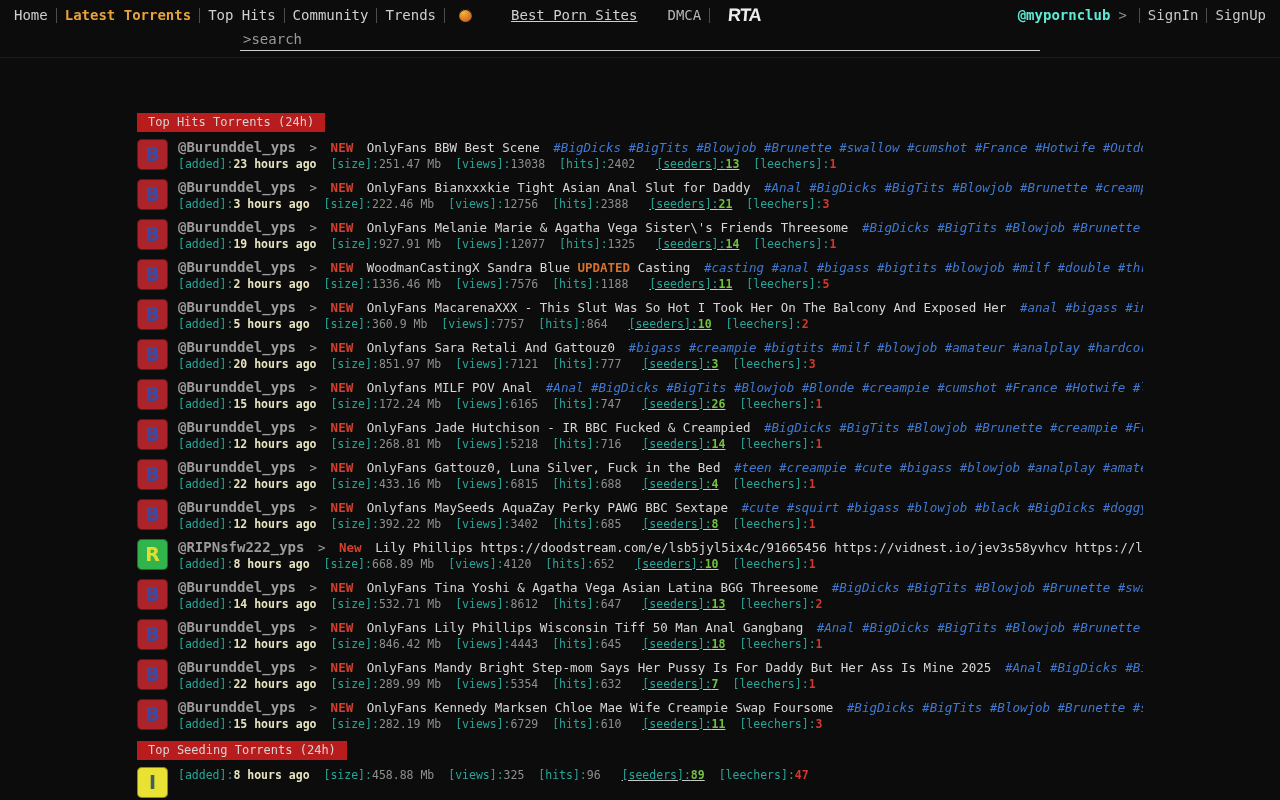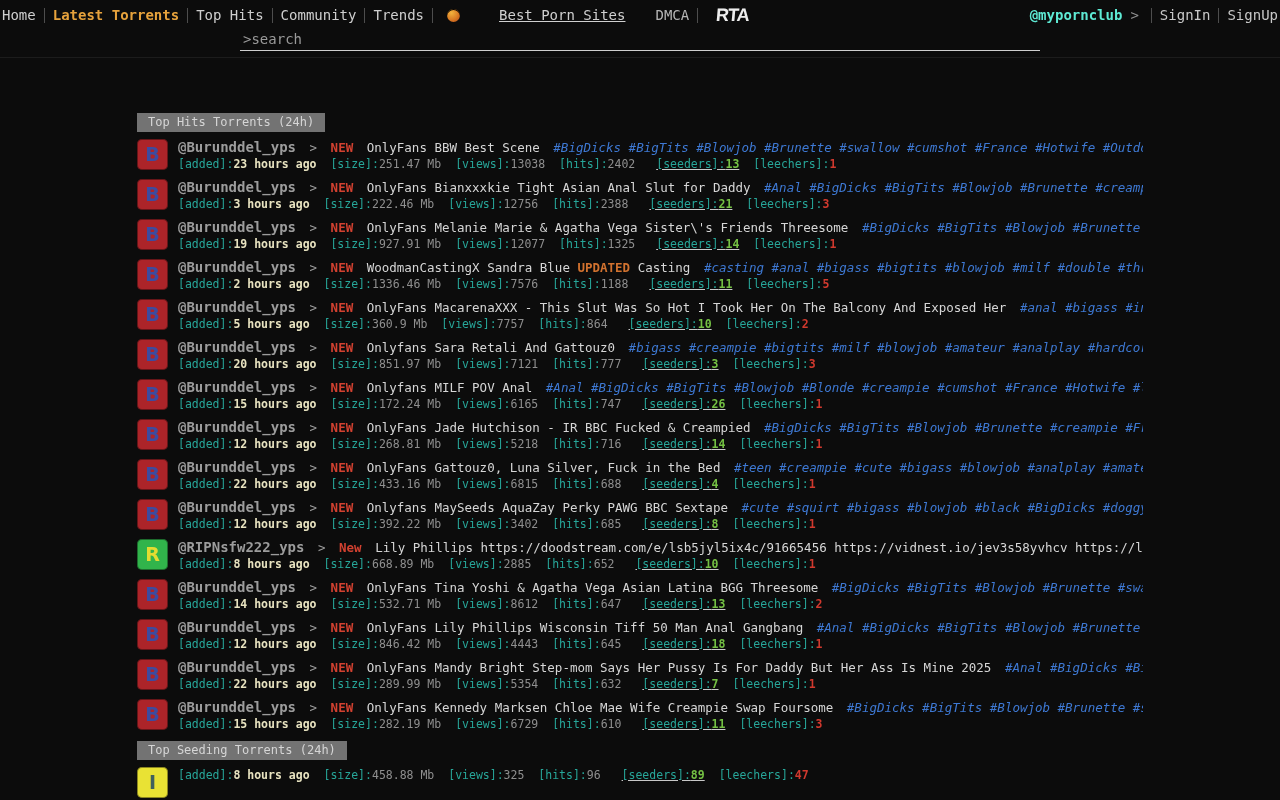--- a/index.html
+++ b/index.html
@@ -6,21 +6,21 @@
   html,body { margin:0; padding:0; }
   body {
     width:1280px; height:800px; overflow:hidden;
     background:#0c0c0c; color:#c8c8c8;
     font-family:"DejaVu Sans Mono", monospace;
   }
   a { color:inherit; text-decoration:none; cursor:pointer; }
 
   
   .header { border-bottom:1px solid #1c1c1c; }
-  .topbar { display:flex; align-items:center; height:30px; padding:0 2px; font-size:14px; }
+  .topbar { display:flex; align-items:center; height:30px; padding:0 14px; font-size:14px; }
   .sep { width:1px; height:15px; background:#4d4d4d; margin:0 8px; flex:0 0 1px; }
   .nav-item { color:#cfcfcf; white-space:nowrap; }
   .nav-active { color:#e6a23c; font-weight:bold; }
   .promo { display:flex; align-items:center; margin-left:6px; }
   .devil { width:13px; height:13px; border-radius:50%; margin-right:7px;
            background:radial-gradient(circle at 35% 30%, #f2b33d 0%, #d97a24 55%, #b34a16 100%);
            box-shadow:0 1px 0 #000 inset; }
   .promo a { text-decoration:underline; color:#d0d0d0;margin-left:32px; }
   .dmca { margin-left:30px; color:#b5b5b5; }
   .rta { font-family:"Liberation Sans", sans-serif; font-weight:bold; font-size:18px;
@@ -34,21 +34,21 @@
   .searchrow { display:flex; justify-content:center; height:27px; align-items:flex-start; }
   .search-input {
     width:800px; background:transparent; border:none; outline:none;
     border-bottom:1px solid #cfcfcf; color:#d946ef; padding:1px 3px 3px;
     font:14px "DejaVu Sans Mono", monospace;
   }
   .search-input::placeholder { color:#9a9a9a; opacity:1; }
 
   
   main { margin:53px 0 0 137px; width:1006px; }
-  .sec-head { display:inline-block; background:#737373; color:#d5d5d5;
+  .sec-head { display:inline-block; background:#b91c1c; color:#d5d5d5;
               font-size:12px; padding:2px 11px 3px; margin-bottom:7px; }
   .rows { }
   .row { display:flex; margin-bottom:8px; }
   .avatar { width:31px; height:31px; flex:0 0 31px; border-radius:5px;
             display:flex; align-items:center; justify-content:center;
             box-shadow:0 0 0 1px rgba(0,0,0,.4) inset; }
   .avletter { font-family:"DejaVu Sans", sans-serif; font-weight:bold; font-size:19px; line-height:1; }
   .rowtext { margin-left:10px; width:965px; overflow:hidden; }
   .line1 { white-space:nowrap; overflow:hidden; font-size:12.5px; height:17px; line-height:17px; color:#d6d6d6; }
   .line1 > span { margin-right:6px; }
@@ -355,21 +355,21 @@
         <span class="user">@RIPNsfw222_yps</span>
         <span class="arrow">&gt;</span>
         <span class="badge" style="color: rgb(210, 65, 48);">New</span>
         <span class="title"><span>Lily Phillips https://doodstream.com/e/lsb5jyl5ix4c/91665456 https://vidnest.io/jev3s58yvhcv https://lulustr…</span></span>
         
         
       </div>
       <div class="line2">
         <span class="stat stat-added"><span class="lbl">[added]:</span><span class="val">8 hours ago</span></span>
         <span class="stat stat-size"><span class="lbl">[size]:</span><span class="val">668.89 Mb</span></span>
-        <span class="stat stat-views"><span class="lbl">[views]:</span><span class="val">2885</span></span>
+        <span class="stat stat-views"><span class="lbl">[views]:</span><span class="val">4120</span></span>
         <span class="stat stat-hits"><span class="lbl">[hits]:</span><span class="val">652</span></span>
         <span class="stat stat-seeders"><span class="lbl">[seeders]:</span><span class="val">10</span></span>
         <span class="stat stat-leechers"><span class="lbl">[leechers]:</span><span class="val">1</span></span>
       </div>
     </div>
   </div>
 
   <div class="row">
     <div class="avatar" style="background: rgb(172, 36, 41);">
       <span class="avletter" style="color: rgb(60, 75, 160);">B</span>

